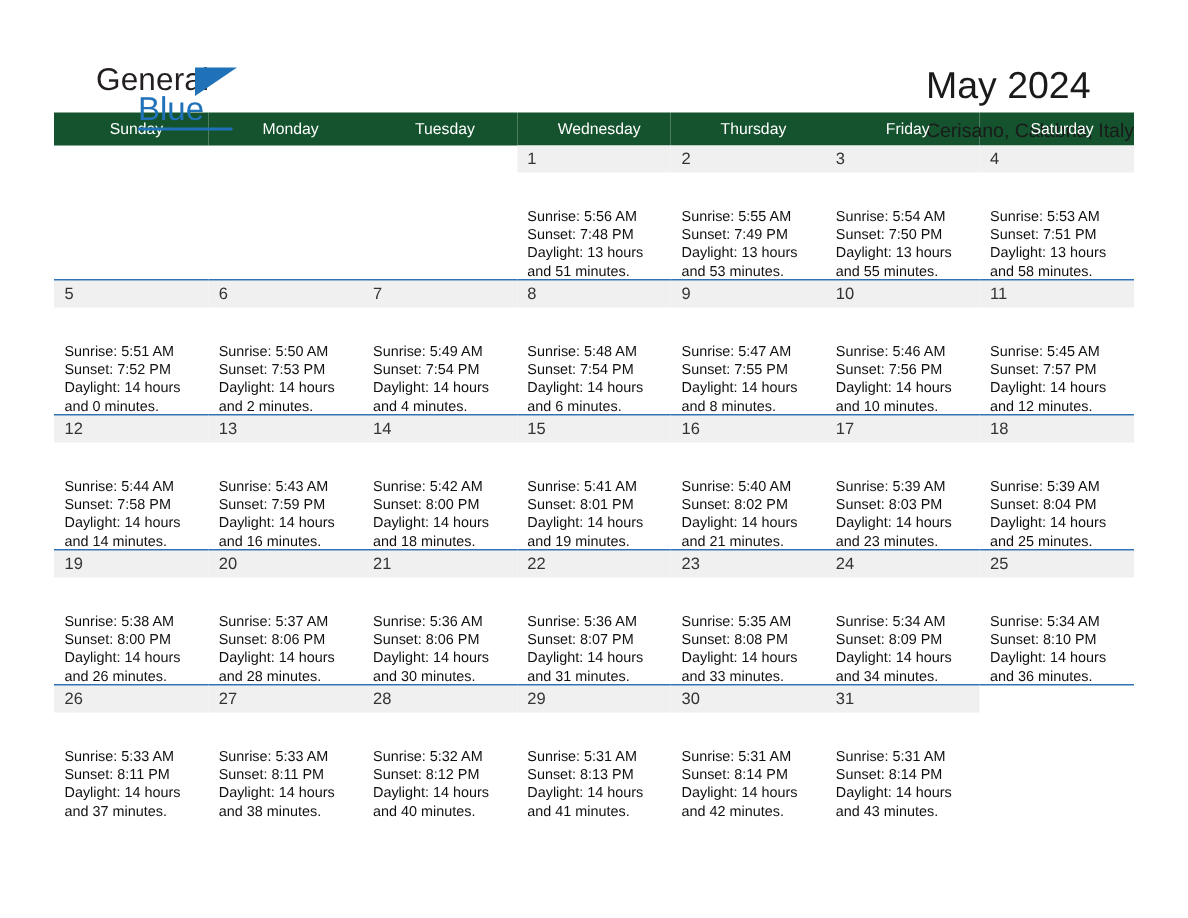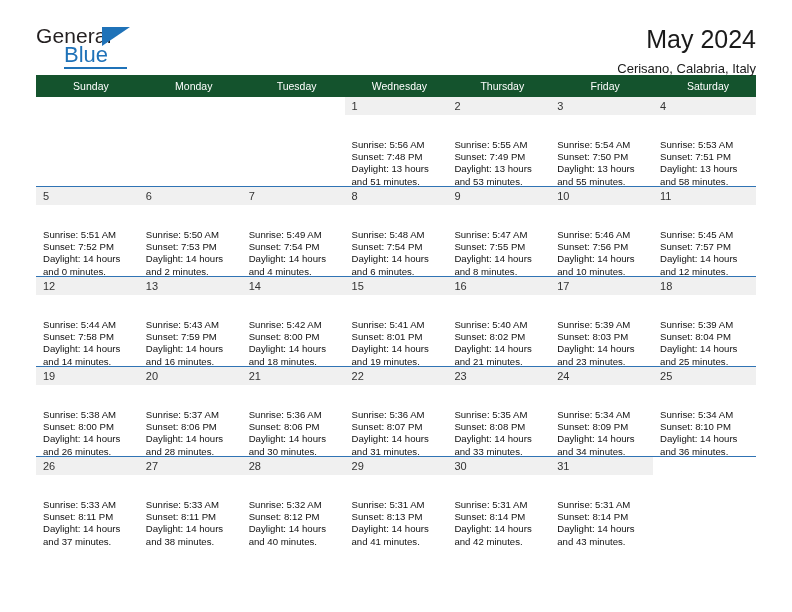--- a/index.html
+++ b/index.html
@@ -20,23 +20,24 @@
     height: 612px;
     box-sizing: border-box;
     padding: 0 36px;
   }
 
   
   .top-bar {
     display: flex;
     align-items: flex-start;
     justify-content: space-between;
-    padding-top: 24px;
+    padding-top: 42px;
     height: 68px;
     box-sizing: border-box;
+    margin-left: 28px;
   }
   .logo {
     position: relative;
     width: 110px;
     height: 46px;
     user-select: none;
   }
   .logo-general {
     position: absolute;
     left: 0;
@@ -66,21 +67,20 @@
   .logo-underline {
     position: absolute;
     left: 28px;
     top: 43px;
     width: 63px;
     height: 2px;
     background: #1f72b8;
   }
 
   .title-block {
-    text-align: right;
     padding-top: 0;
   }
   .cal-title {
     font-size: 25px;
     color: #1a1a1a;
     line-height: 30px;
     font-weight: normal;
     margin: 0;
   }
   .cal-subtitle {

